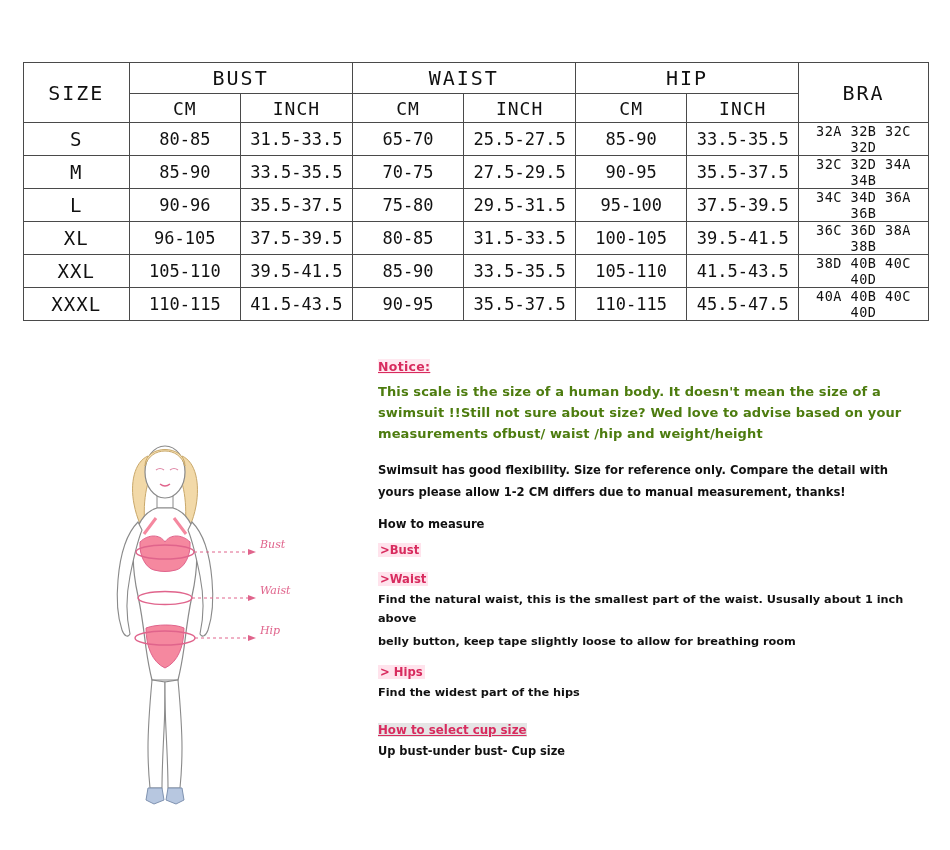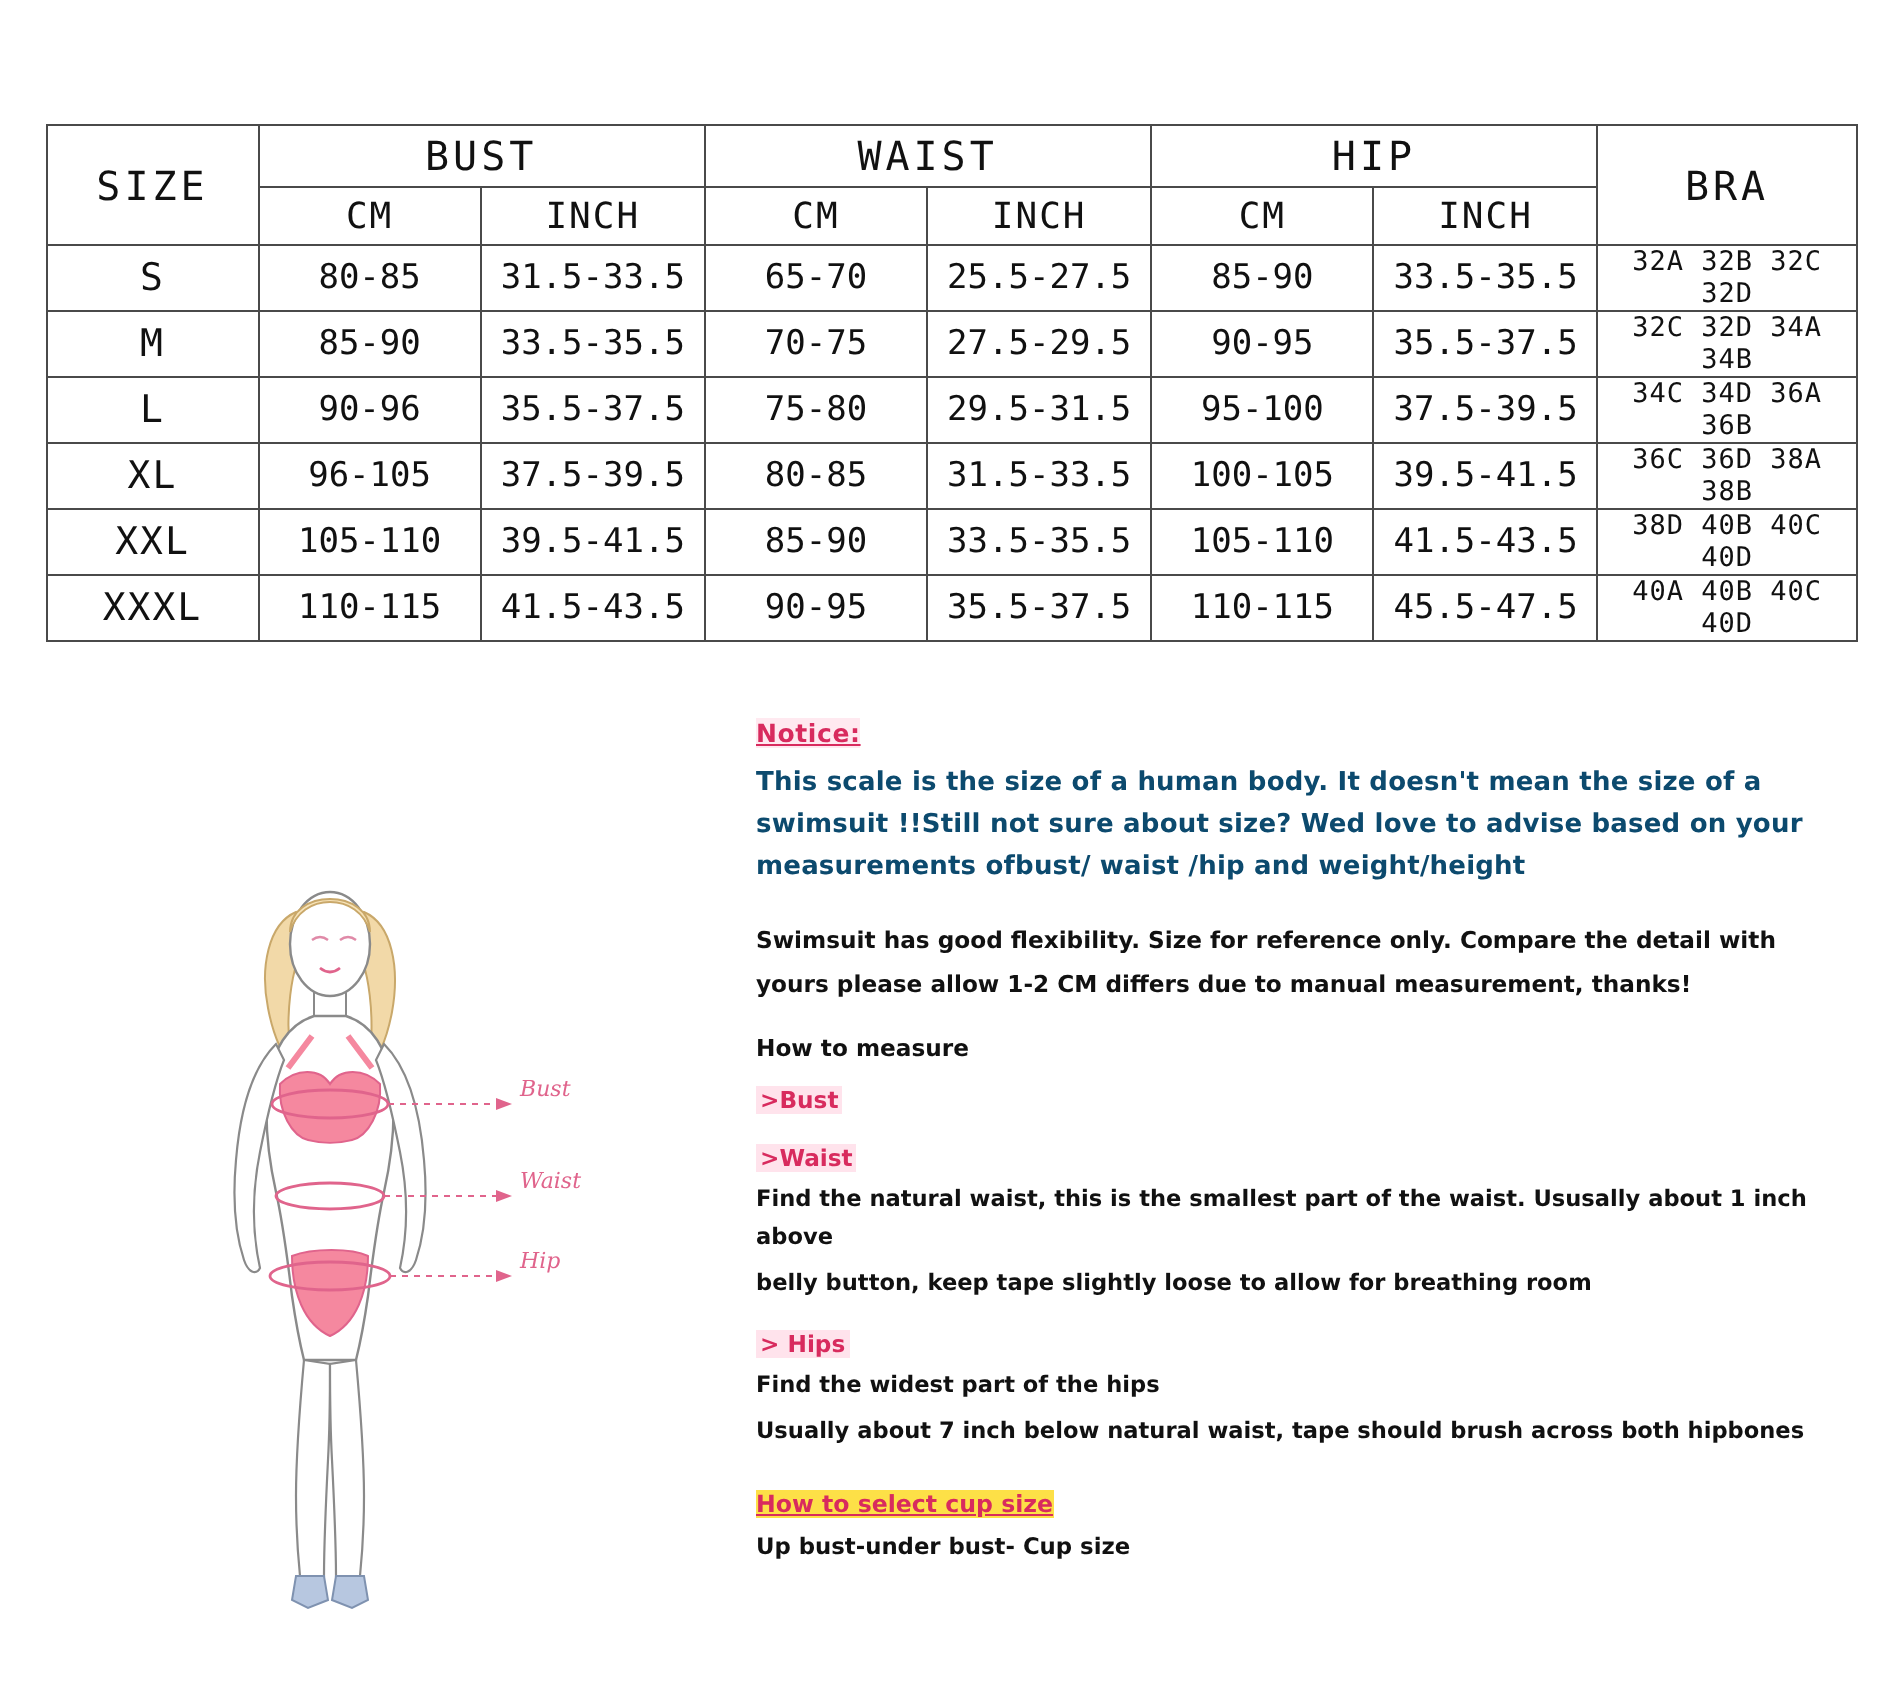--- a/index.html
+++ b/index.html
@@ -109,21 +109,21 @@
     background: #ffe9f0;
     display: inline-block;
     text-decoration: underline;
     letter-spacing: 0.3px;
     margin-bottom: 5px;
   }
   .bold-para {
     font-size: 13px;
     font-weight: bold;
     line-height: 1.62;
-    color: #0c4a6e;
+    color: #4d7c0f;
     letter-spacing: 0.1px;
     margin: 2px 0 16px 0;
   }
   .sub-para {
     font-size: 11.6px;
     font-weight: bold;
     line-height: 1.85;
     color: #111;
     margin: 0 0 14px 0;
   }
@@ -148,21 +148,21 @@
     color: #111;
     line-height: 1.72;
     margin: 0 0 3px 0;
   }
   .gap-sm { height: 7px; }
   .gap-md { height: 13px; }
   .cup-head {
     font-size: 11.8px;
     font-weight: bold;
     color: #d82b5e;
-    background: #fde047;
+    background: #e5e5e5;
     display: inline-block;
     text-decoration: underline;
     margin-bottom: 5px;
   }
   .cup-line {
     font-size: 11.4px;
     font-weight: bold;
     color: #111;
     line-height: 1.75;
     margin: 0;
@@ -344,21 +344,20 @@
       <div class="gap-sm"></div>
 
       <div class="tag-pink">&gt;Waist</div>
       <div class="body-line">Find the natural waist, this is the smallest part of the waist. Ususally about 1 inch above</div>
       <div class="body-line">belly button, keep tape slightly loose to allow for breathing room</div>
 
       <div class="gap-sm"></div>
 
       <div class="tag-pink">&gt; Hips</div>
       <div class="body-line">Find the widest part of the hips</div>
-      <div class="body-line">Usually about 7 inch below natural waist, tape should brush across both hipbones</div>
 
       <div class="gap-md"></div>
 
       <div class="cup-head">How to select cup size</div>
       <div class="cup-line">Up bust-under bust- Cup size</div>
     </div>
   </div>
 </div>
 
 </body></html>

